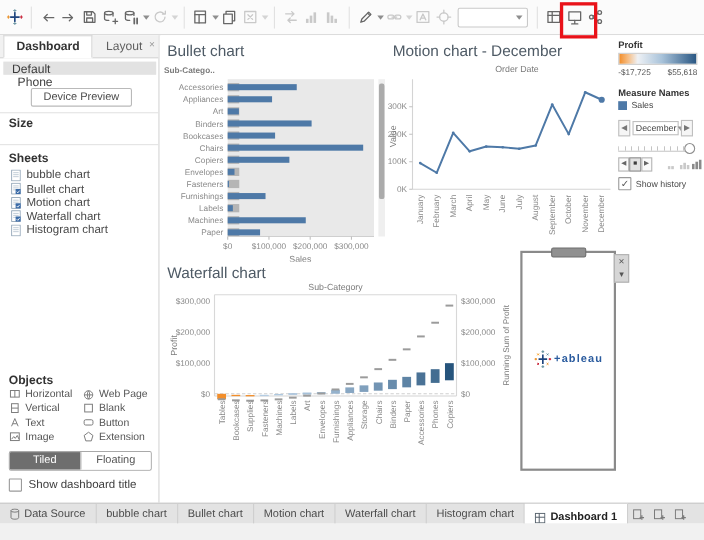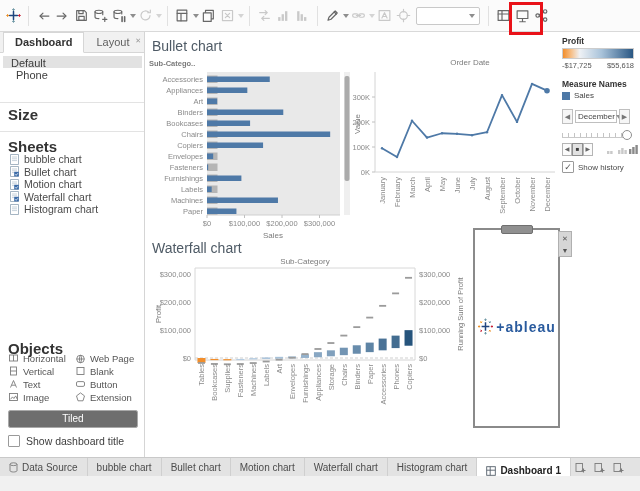--- a/index.html
+++ b/index.html
@@ -19,46 +19,46 @@
   
   #sidebar{position:absolute;left:0;top:32px;width:145px;bottom:34px;background:#fff;border-right:1px solid #d5d5d5;box-sizing:border-box;}
   #pane-tabs{position:absolute;left:0;top:0;right:0;height:21px;background:#f1f1f1;border-bottom:1px solid #d6d6d6;display:flex;align-items:center;padding-left:3px;box-sizing:border-box;}
   .pane-tab{font-size:11px;color:#5f5f5f;padding:3px 11px 4px;border:1px solid transparent;}
   .pane-tab.act{background:#fff;color:#333;font-weight:bold;border:1px solid #d6d6d6;border-bottom:1px solid #fff;margin-bottom:-1px;}
   #pane-x{position:absolute;right:3px;top:5px;font-size:7px;color:#9a9a9a;}
   .dev-item{position:absolute;left:3px;width:139px;height:12px;font-size:11px;color:#3d3d3d;padding:1px 0 0 8px;box-sizing:border-box;}
   .dev-item.sel{background:#e2e2e2;}
   #device-preview-btn{position:absolute;left:28px;top:48px;width:90px;height:15px;border:1px solid #b9b9b9;border-radius:2px;background:#fff;font-size:10px;color:#4a4a4a;text-align:center;line-height:15px;}
   .hdiv{position:absolute;left:0;right:0;height:1px;background:#e3e3e3;}
-  .sec-label{position:absolute;left:8px;font-size:15px;font-weight:bold;color:#333;}
+  .sec-label{position:absolute;left:8px;font-size:11px;font-weight:bold;color:#333;}
   #size-value{position:absolute;left:8px;top:85px;font-size:9.5px;color:#555;white-space:nowrap;}
   #size-value .dcaret{display:inline-block;width:0;height:0;border-left:3px solid transparent;border-right:3px solid transparent;border-top:4px solid #8e8e8e;margin-left:2px;}
   .sheet-item{position:absolute;left:10px;height:12px;display:flex;align-items:center;gap:5px;font-size:10.5px;color:#4a4a4a;}
   .obj-cell{position:absolute;height:12px;display:flex;align-items:center;gap:4px;font-size:9.5px;color:#555;}
   .obj-cell svg{color:#7c7c7c;}
-  #tiled-group{position:absolute;left:8px;top:378px;width:128px;height:16px;border:1px solid #a9a9a9;border-radius:2px;display:flex;overflow:hidden;flex-direction:column;}
+  #tiled-group{position:absolute;left:8px;top:378px;width:128px;height:16px;border:1px solid #a9a9a9;border-radius:2px;display:flex;overflow:hidden;}
   .tg-half{flex:1;font-size:10px;text-align:center;line-height:16px;}
   .tg-half.on{background:#6e6e6e;color:#fff;}
   .tg-half.off{background:#fff;color:#555;border-left:1px solid #a9a9a9;}
   .cbox{width:10px;height:10px;border:1px solid #9a9a9a;background:#fff;border-radius:1px;flex:none;font-size:9px;line-height:10px;text-align:center;color:#555;}
   #show-title-row{position:absolute;left:8px;top:403px;display:flex;align-items:center;gap:6px;font-size:10.5px;color:#3d3d3d;}
   
   #canvas{position:absolute;left:146px;top:32px;right:0;bottom:34px;background:#fff;overflow:hidden;}
   .chart-title{position:absolute;left:5px;top:2px;font-size:14px;color:#4e5a65;}
   #bullet-wrap{position:absolute;left:1px;top:4px;width:206px;height:202px;}
   #motion-wrap{position:absolute;left:206px;top:4px;width:210px;height:200px;}
   #waterfall-wrap{position:absolute;left:1px;top:206px;width:333px;height:219px;}
   .chart-svg{position:absolute;left:0;top:0;}
   
   #float-box{position:absolute;left:327px;top:196px;width:87px;height:200px;background:#fff;border:2px solid #8a8a8a;box-sizing:border-box;z-index:20;}
   #float-handle{position:absolute;left:50%;top:-5px;transform:translateX(-50%);width:30px;height:7px;background:#909090;border:1px solid #6f6f6f;border-radius:2px;}
   #float-flyout{position:absolute;right:-14px;top:1px;width:12px;height:24px;background:#d6d6d6;border:1px solid #b0b0b0;display:flex;flex-direction:column;align-items:center;justify-content:space-around;}
   #float-flyout span{font-size:7px;color:#555;line-height:7px;}
   #float-logo{position:absolute;left:0;right:0;top:88px;display:flex;align-items:center;justify-content:center;gap:2px;}
-  #float-logo .ltxt{font-size:14px;font-weight:bold;color:#2a5b9e;letter-spacing:1px;}
+  #float-logo .ltxt{font-size:10px;font-weight:bold;color:#2a5b9e;letter-spacing:1px;}
   
   #legends{position:absolute;left:416px;top:4px;width:76px;z-index:10;}
   .leg-title{font-size:8.5px;font-weight:bold;color:#333;margin:0 0 2px 0;}
   #profit-grad{width:70px;height:9px;border:1px solid #ccc;background:linear-gradient(to right,#f28e2b 0%,#f6c08a 12%,#eef1f5 24%,#a9c3da 55%,#2a5783 100%);}
   #profit-range{width:72px;display:flex;justify-content:space-between;font-size:7.5px;color:#555;margin-top:2px;}
   .leg-card{margin-bottom:9px;}
   .mn-row{display:flex;align-items:center;gap:4px;font-size:8px;color:#444;}
   .swatch{width:8px;height:8px;flex:none;}
   #month-ctl{display:flex;align-items:center;gap:2px;margin-top:2px;}
   .mstep{width:9px;height:13px;border:1px solid #bfbfbf;background:#f6f6f6;font-size:7px;color:#777;text-align:center;line-height:13px;}
@@ -239,20 +239,21 @@
   <div id="annotation-box"></div>
 
   <div id="sidebar">
     <div id="pane-tabs">
       <div class="pane-tab act">Dashboard</div>
       <div class="pane-tab">Layout</div>
       <div id="pane-x">✕</div>
     </div>
     <div class="dev-item sel" style="top:24px;">Default</div>
     <div class="dev-item" style="top:36px;padding-left:13px;">Phone</div>
+    <div id="device-preview-btn">Device Preview</div>
     <div class="hdiv" style="top:70px;"></div>
     <div class="sec-label" style="top:74px;">Size</div>
     <div class="hdiv" style="top:99px;"></div>
     <div class="sec-label" style="top:106px;">Sheets</div>
     <div id="sheet-list">
         <div class="sheet-item" style="top: 121px;">
           <svg width="9" height="11" viewBox="0 0 9 11">
             <rect x=".6" y=".6" width="7.8" height="9.8" fill="#fff" stroke="#8fa3b5" stroke-width=".8"></rect>
             <path d="M2 3h5M2 4.8h5M2 6.6h5" stroke="#b9c6d2" stroke-width=".8"></path>
           </svg>
@@ -416,20 +417,21 @@
           <path d="M135 179v3" stroke="#c0c0c0" stroke-width="1"></path>
           <text x="135" y="190" font-size="7.5" fill="#8a8a8a" text-anchor="middle">$200,000</text>
           <path d="M172.5 179v3" stroke="#c0c0c0" stroke-width="1"></path>
           <text x="172.5" y="190" font-size="7.5" fill="#8a8a8a" text-anchor="middle">$300,000</text>
           <text x="126" y="202" font-size="8" fill="#7b7b7b" text-anchor="middle">Sales</text>
           <rect x="197" y="36" width="6" height="143" fill="#efefef"></rect>
           <rect x="197.5" y="40" width="5" height="105" rx="2" fill="#ababab"></rect>
         </svg>
     </div>
     <div id="motion-wrap">
+      <div class="chart-title">Motion chart - December</div>
       <svg id="motion-svg" class="chart-svg" width="210" height="200">
           <text x="118" y="29" font-size="8" fill="#7b7b7b" text-anchor="middle">Order Date</text>
           <path d="M23 36V136" stroke="#d4d4d4" stroke-width="1"></path>
           <path d="M23 136H203" stroke="#d4d4d4" stroke-width="1"></path>
           <path d="M20 136H23" stroke="#c0c0c0"></path>
           <text x="18" y="138.5" font-size="7.5" fill="#8a8a8a" text-anchor="end">0K</text>
           <path d="M20 111H23" stroke="#c0c0c0"></path>
           <text x="18" y="113.5" font-size="7.5" fill="#8a8a8a" text-anchor="end">100K</text>
           <path d="M20 86H23" stroke="#c0c0c0"></path>
           <text x="18" y="88.5" font-size="7.5" fill="#8a8a8a" text-anchor="end">200K</text>

